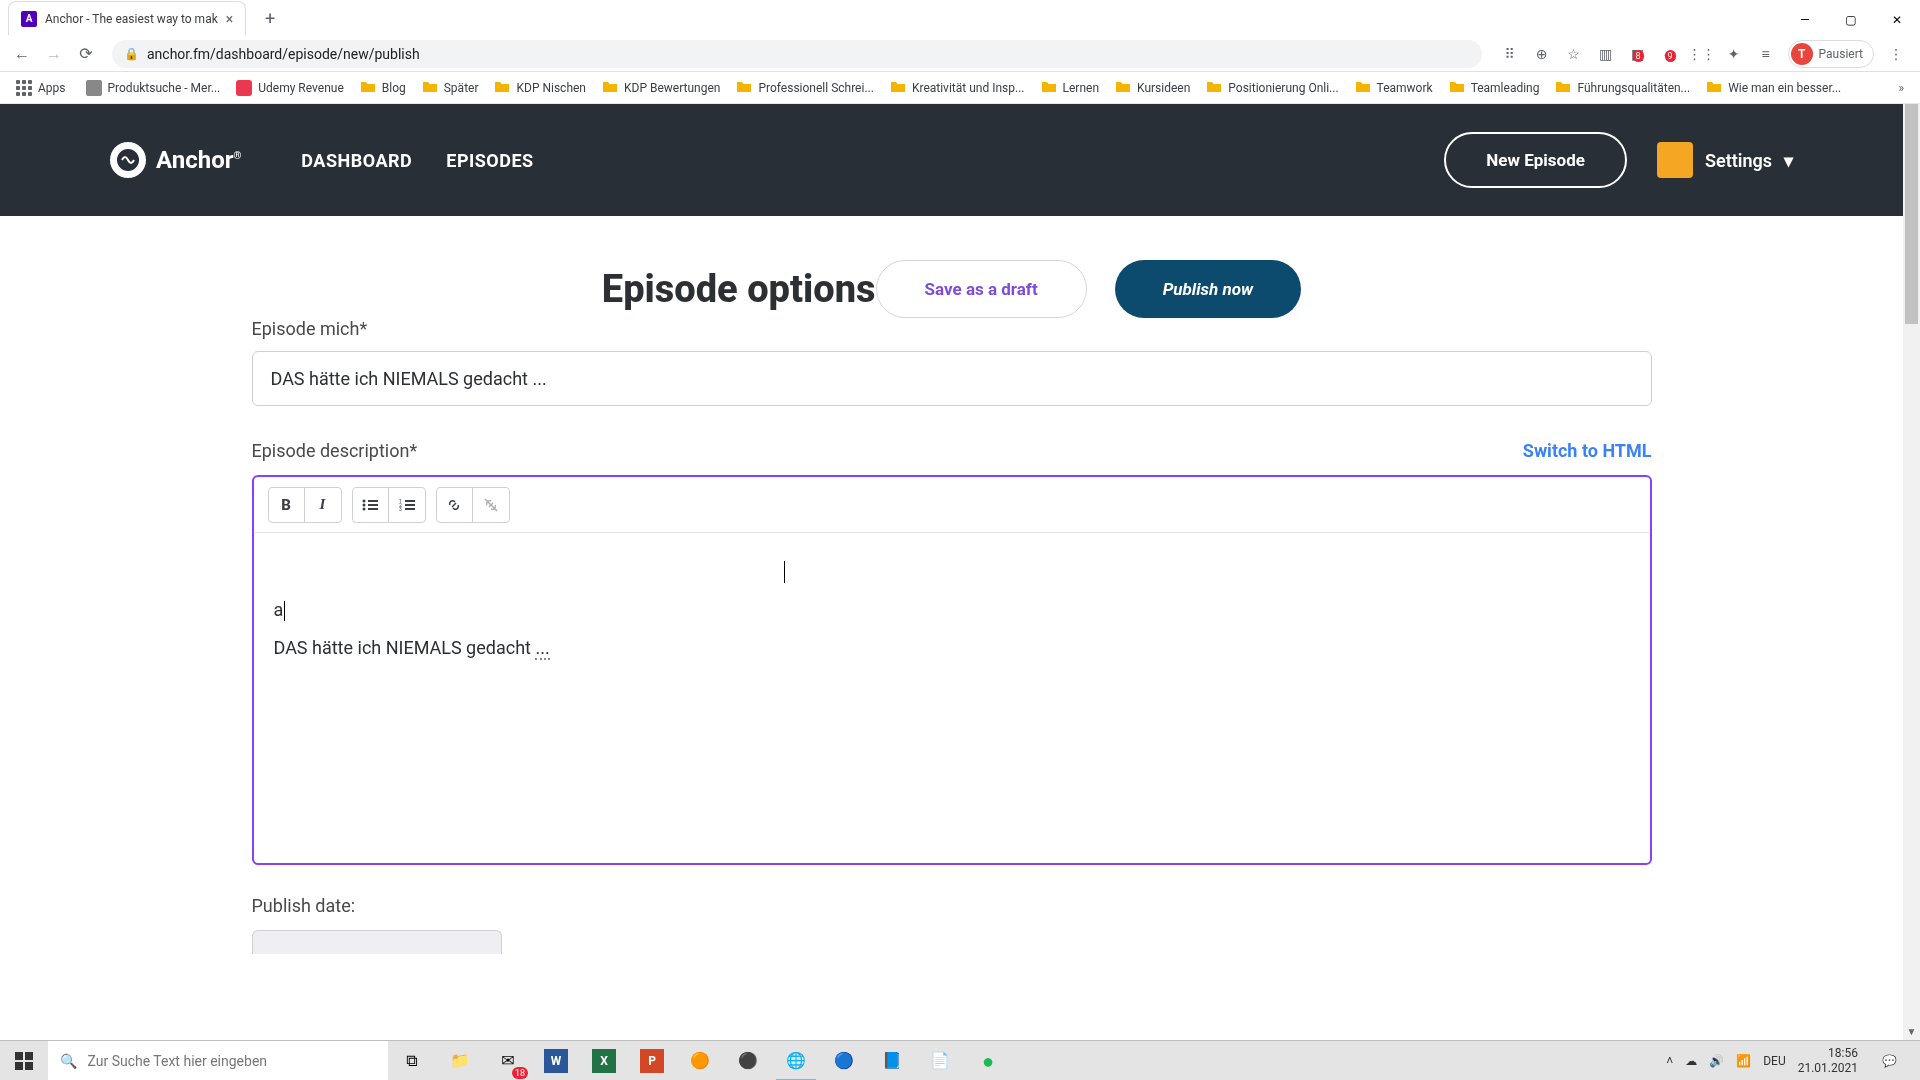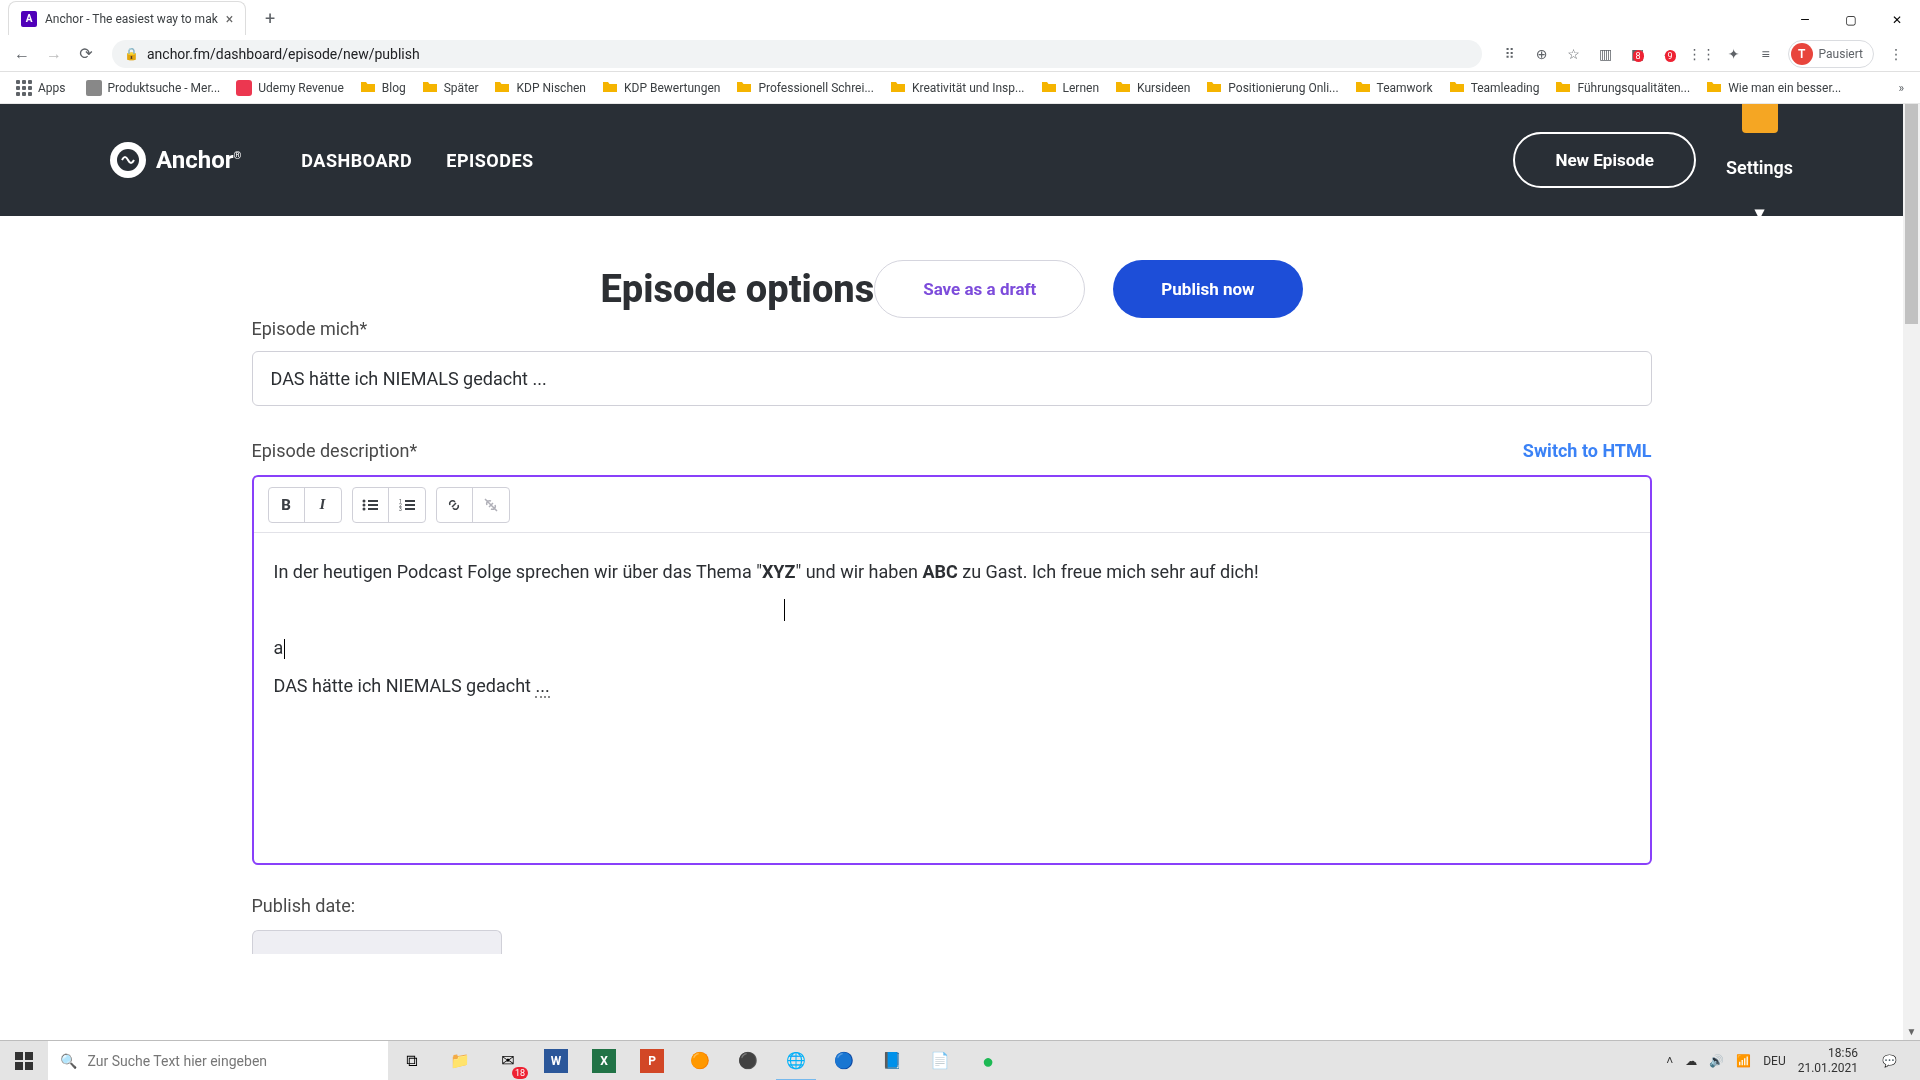--- a/index.html
+++ b/index.html
@@ -45,32 +45,32 @@
 
 .anchor-header { height: 112px; background: #292f36; display: flex; align-items: center; padding: 0 110px; }
 .anchor-logo { display: flex; align-items: center; gap: 10px; color: #fff; font-size: 24px; font-weight: 700; }
 .anchor-logo .mark { width: 36px; height: 36px; border-radius: 50%; background: #fff; display:flex; align-items:center; justify-content:center; }
 .anchor-logo .mark svg { width: 24px; height: 24px; }
 .anchor-logo .reg { font-size: 10px; vertical-align: super; }
 .anchor-nav { display: flex; gap: 34px; margin-left: 60px; }
 .anchor-nav a { color: #fff; font-size: 18px; font-weight: 700; letter-spacing: 0.5px; text-decoration: none; cursor:pointer; }
 .anchor-right { margin-left: auto; display: flex; align-items: center; gap: 30px; }
 .new-episode-btn { border: 2px solid #fff; color: #fff; background: transparent; border-radius: 30px; padding: 16px 40px; font-size: 17px; font-weight: 700; cursor: pointer; }
-.settings-dd { display: flex; align-items: center; gap: 24px; color: #fff; font-size: 18px; font-weight: 600; cursor:pointer;flex-direction:column; }
+.settings-dd { display: flex; align-items: center; gap: 12px; color: #fff; font-size: 18px; font-weight: 600; cursor:pointer; }
 .settings-dd .user-avatar { width: 36px; height: 36px; background: #f5a623; border-radius: 4px; }
 
 
 .content { background: #fff; padding: 44px 0 0; }
 .container { width: 1400px; margin: 0 auto; padding: 0 0; }
 .top-row { display: flex; align-items: center; justify-content: center; }
 .page-title { font-size: 38px; font-weight: 800; color: #2c2f33; }
 .action-buttons { display: flex; gap: 28px; }
 .btn { border-radius: 999px; padding: 18px 48px; font-size: 17px; font-weight: 700; cursor: pointer; border: none; }
 .btn-draft { background: #fff; color: #7d4cdb; border: 1px solid #d5d5de; }
-.btn-publish { background: #1d4ed8; color: #fff; }
+.btn-publish { background: #0c4a6e; color: #fff; font-style: italic; }
 
 .field-label { font-size: 18px; color: #4a4a4a; margin-bottom: 12px; display:block; }
 .title-input { width: 100%; border: 1px solid #d0d0d8; border-radius: 6px; padding: 16px 18px; font-size: 18px; color: #2c2f33; margin-bottom: 34px; }
 
 .desc-header { display: flex; justify-content: space-between; align-items: flex-end; margin-bottom: 14px; }
 .switch-html { font-size: 18px; font-weight: 700; color: #3b82f6; cursor: pointer; }
 
 .editor-wrap { border: 2px solid #8940fa; border-radius: 6px; }
 .editor-toolbar { height: 56px; border-bottom: 1px solid #e2e2e8; display: flex; align-items: center; padding: 0 14px; gap: 0; }
 .etool-group { display:flex; border:1px solid #d0d0d8; border-radius:4px; overflow:hidden; margin-right:10px;}
@@ -335,23 +335,20 @@
                   </svg>
               </div>
               <div class="etool">
                 <svg width="16" height="16">
                     <path d="M6 10 L10 6 M4 8 a3 3 0 0 1 4-4 M12 8 a3 3 0 0 1 -4 4 M2 2 L14 14" stroke="#b0b0b8" stroke-width="1.5" fill="none"></path>
                   </svg>
               </div>
             </div>
           </div>
           <div class="editor-body">
-            <p>
-              <span>In der heutigen Podcast Folge sprechen wir über das Thema "</span><b>XYZ</b><span>" und wir haben </span><b>ABC</b><span> zu Gast. Ich freue mich sehr auf dich!</span>
-            </p>
             <p style="height:34px; position:relative;">
                 <span style="position:absolute; left:510px; top:6px; width:1px; height:22px; background:#000;"></span>
               </p>
             <p class="text-caret-block"><span>a</span><span class="cursor-caret"></span></p>
             <p><span>DAS hätte ich NIEMALS gedacht </span><span class="underline-dotted">...</span></p>
           </div>
         </div>
 
         <div class="publish-date-label">Publish date:</div>
         <div class="date-box-stub"></div>

